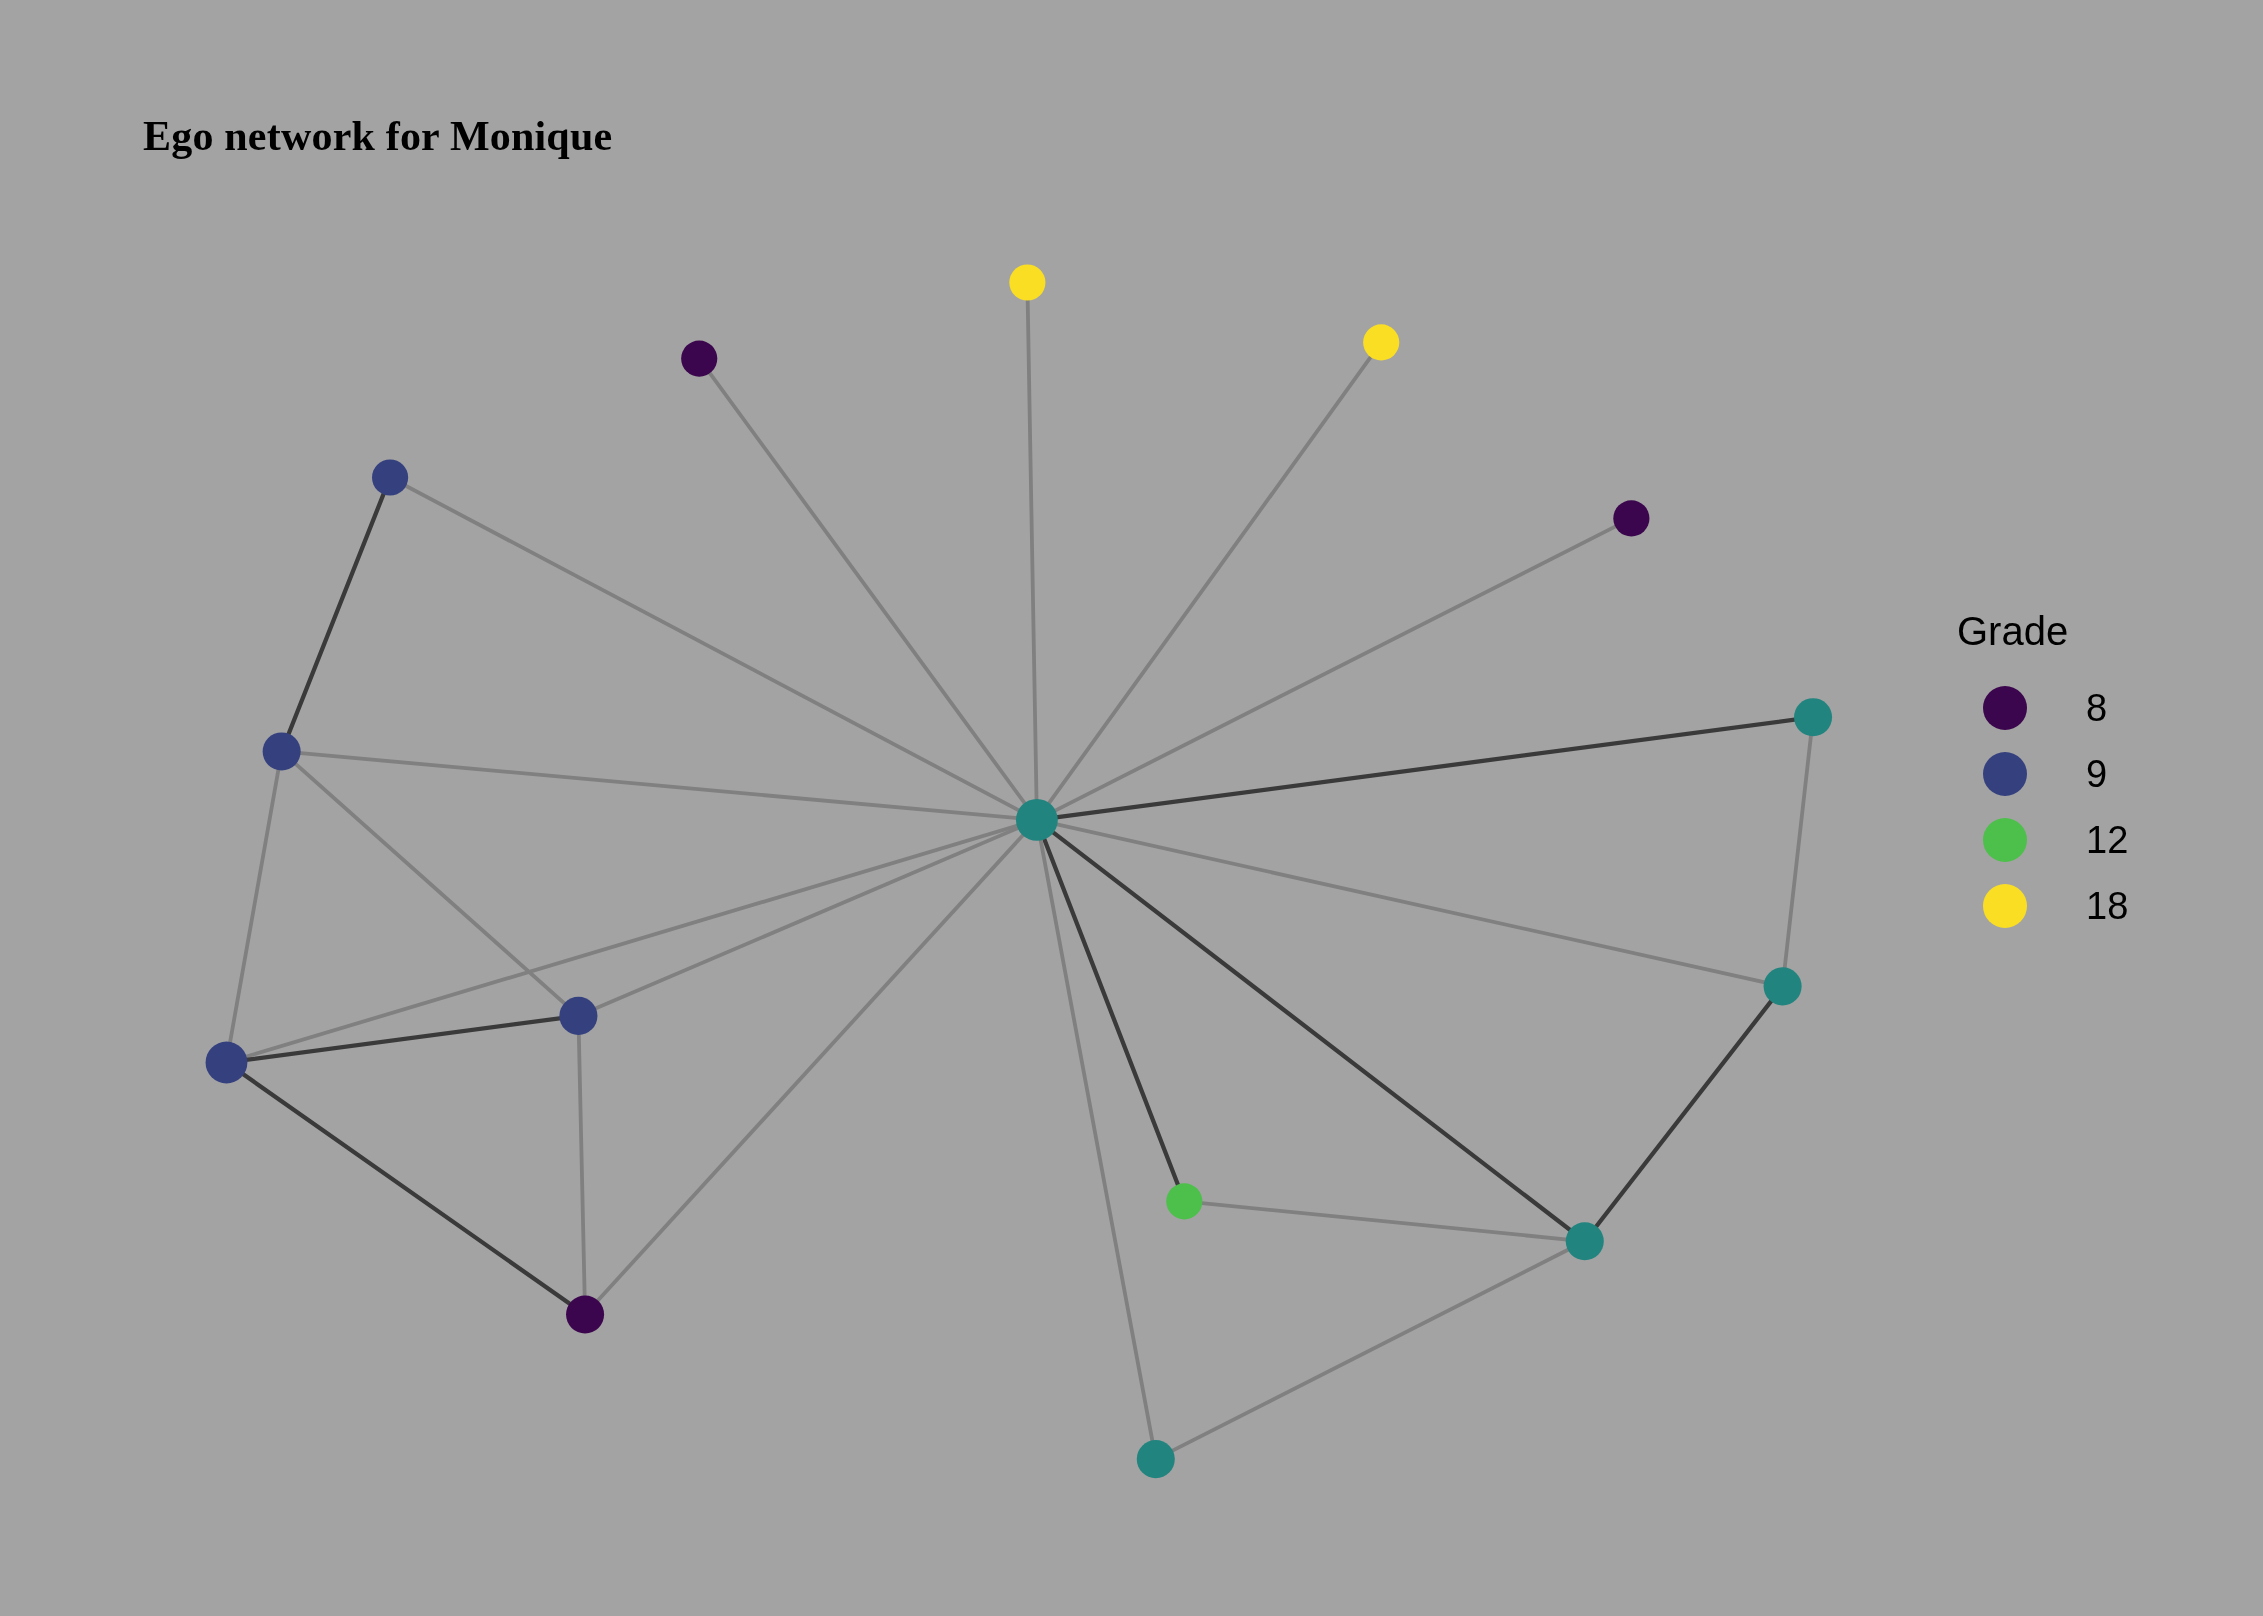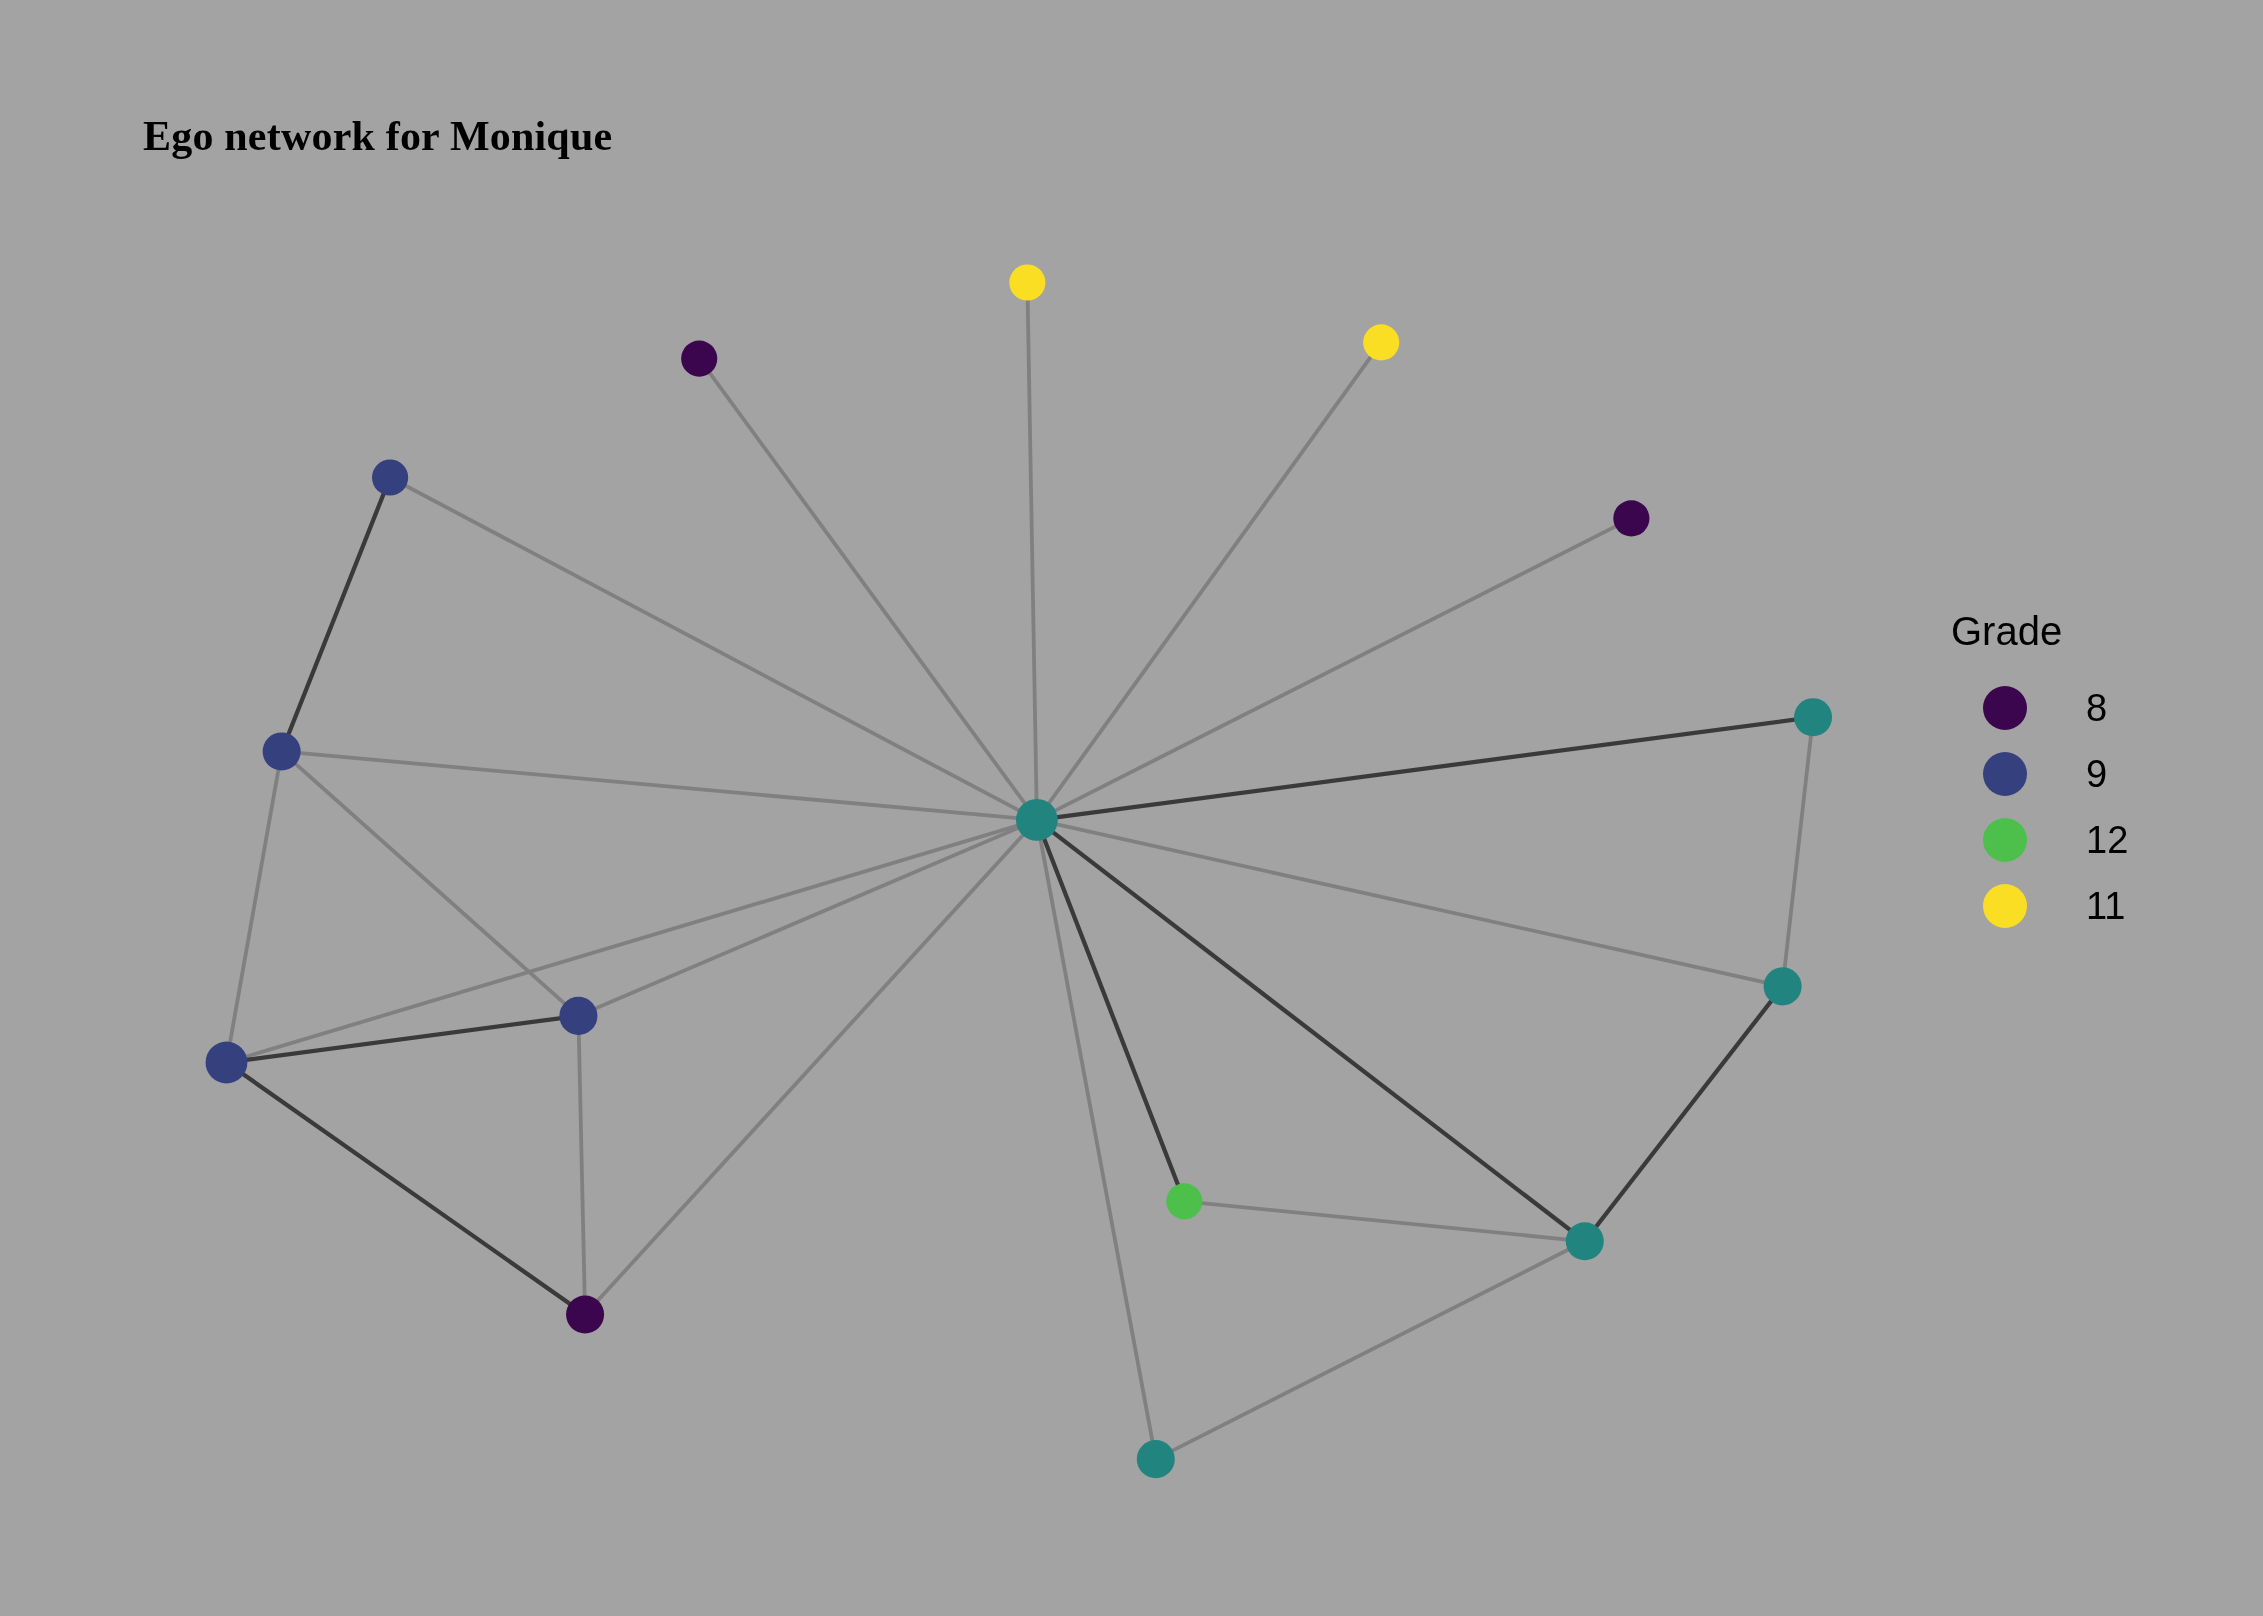--- a/index.html
+++ b/index.html
@@ -38,21 +38,21 @@
   #legend {
     position: absolute;
     left: 1950px;
     top: 609px;
     width: 285px;
   }
   #legend-title {
     font-family: "Liberation Sans", sans-serif;
     font-size: 40px;
     color: #000000;
-    margin-left: 1px;
+    margin-left: 7px;
     margin-bottom: 21px;
     white-space: nowrap;
   }
   .legend-row {
     display: flex;
     align-items: center;
     height: 66px;
   }
   .legend-swatch {
     width: 44px;
@@ -132,19 +132,19 @@
         <div class="legend-row">
           <span class="legend-swatch" style="background: rgb(53, 65, 127);"></span>
           <span class="legend-label">9</span>
         </div>
         <div class="legend-row">
           <span class="legend-swatch" style="background: rgb(76, 192, 74);"></span>
           <span class="legend-label">12</span>
         </div>
         <div class="legend-row">
           <span class="legend-swatch" style="background: rgb(250, 222, 35);"></span>
-          <span class="legend-label">11</span>
+          <span class="legend-label">18</span>
         </div>
       </div>
   </div>
 
 </div>
 
 
 </body></html>

